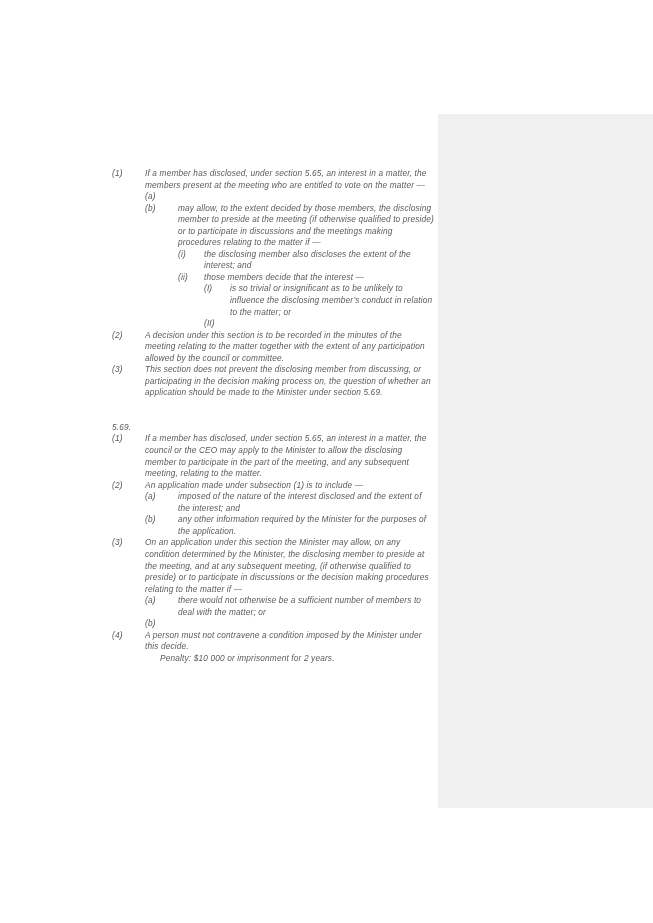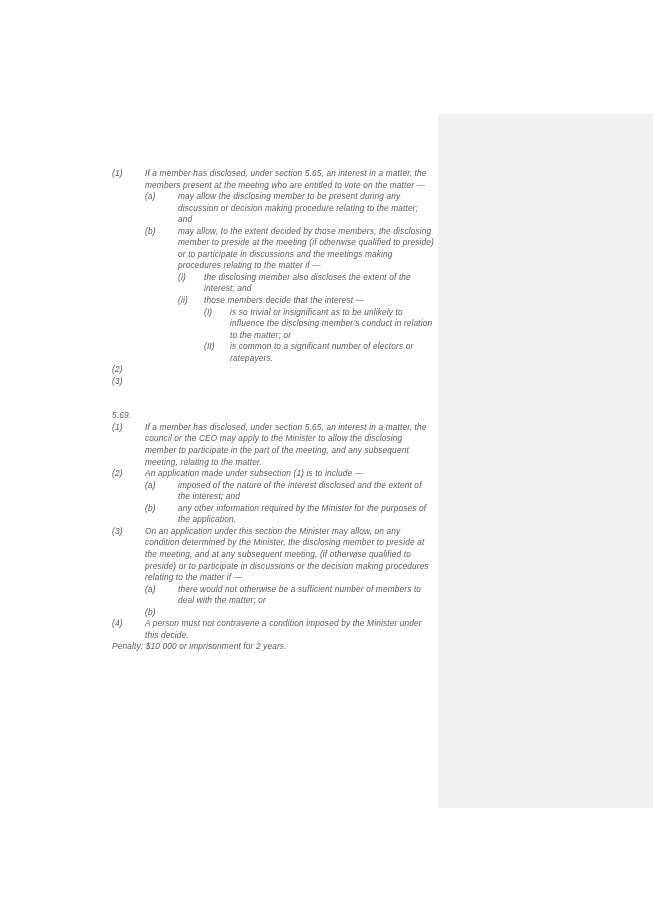--- a/index.html
+++ b/index.html
@@ -76,63 +76,64 @@
     margin-bottom: 0px;
   }
   .section-heading > .marker { flex: 0 0 auto; width: 33px; white-space: nowrap; }
   .section-heading > .ctext  { flex: 1 1 auto; }
 
   .spacer { height: 11.5px; }
 
   
   .penalty {
     margin-top: 0px;
+    margin-left: 48px;
   }
 </style>
 </head>
 <body>
 
 <div class="page">
 
   <div class="side-panel"></div>
 
   <div class="doc-body" id="doc-body">
       <div class="clause lvl1">
         <div class="marker">(1)</div>
         <div class="ctext">If a member has disclosed, under section 5.65, an interest in a matter, the members present at the meeting who are entitled to vote on the matter —</div>
       </div>
       <div class="clause lvl2">
         <div class="marker">(a)</div>
-        <div class="ctext">may allow the disclosing member to be present during any discussion or decision making procedure relating to the matter; and</div>
       </div>
       <div class="clause lvl2">
         <div class="marker">(b)</div>
         <div class="ctext">may allow, to the extent decided by those members, the disclosing member to preside at the meeting (if otherwise qualified to preside) or to participate in discussions and the meetings making procedures relating to the matter if —</div>
       </div>
       <div class="clause lvl3">
         <div class="marker">(i)</div>
         <div class="ctext">the disclosing member also discloses the extent of the interest; and</div>
       </div>
       <div class="clause lvl3">
         <div class="marker">(ii)</div>
         <div class="ctext">those members decide that the interest —</div>
       </div>
       <div class="clause lvl4">
         <div class="marker">(I)</div>
         <div class="ctext">is so trivial or insignificant as to be unlikely to influence the disclosing member’s conduct in relation to the matter; or</div>
       </div>
       <div class="clause lvl4">
         <div class="marker">(II)</div>
-        <div class="ctext">is common to a significant number of electors or ratepayers.</div>
       </div>
       <div class="clause lvl1">
         <div class="marker">(2)</div>
+        <div class="ctext">A decision under this section is to be recorded in the minutes of the meeting relating to the matter together with the extent of any participation allowed by the council or committee.</div>
       </div>
       <div class="clause lvl1">
         <div class="marker">(3)</div>
+        <div class="ctext">This section does not prevent the disclosing member from discussing, or participating in the decision making process on, the question of whether an application should be made to the Minister under section 5.69.</div>
       </div>
       <div class="spacer"></div>
       <div class="section-heading">
         <div class="marker">5.69.</div>
       </div>
       <div class="clause lvl1">
         <div class="marker">(1)</div>
         <div class="ctext">If a member has disclosed, under section 5.65, an interest in a matter, the council or the CEO may apply to the Minister to allow the disclosing member to participate in the part of the meeting, and any subsequent meeting, relating to the matter.</div>
       </div>
       <div class="clause lvl1">

